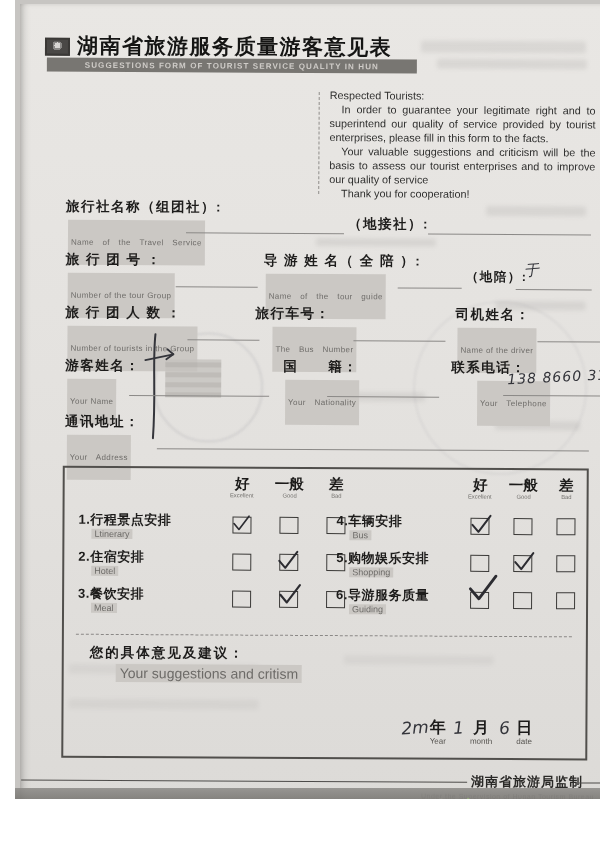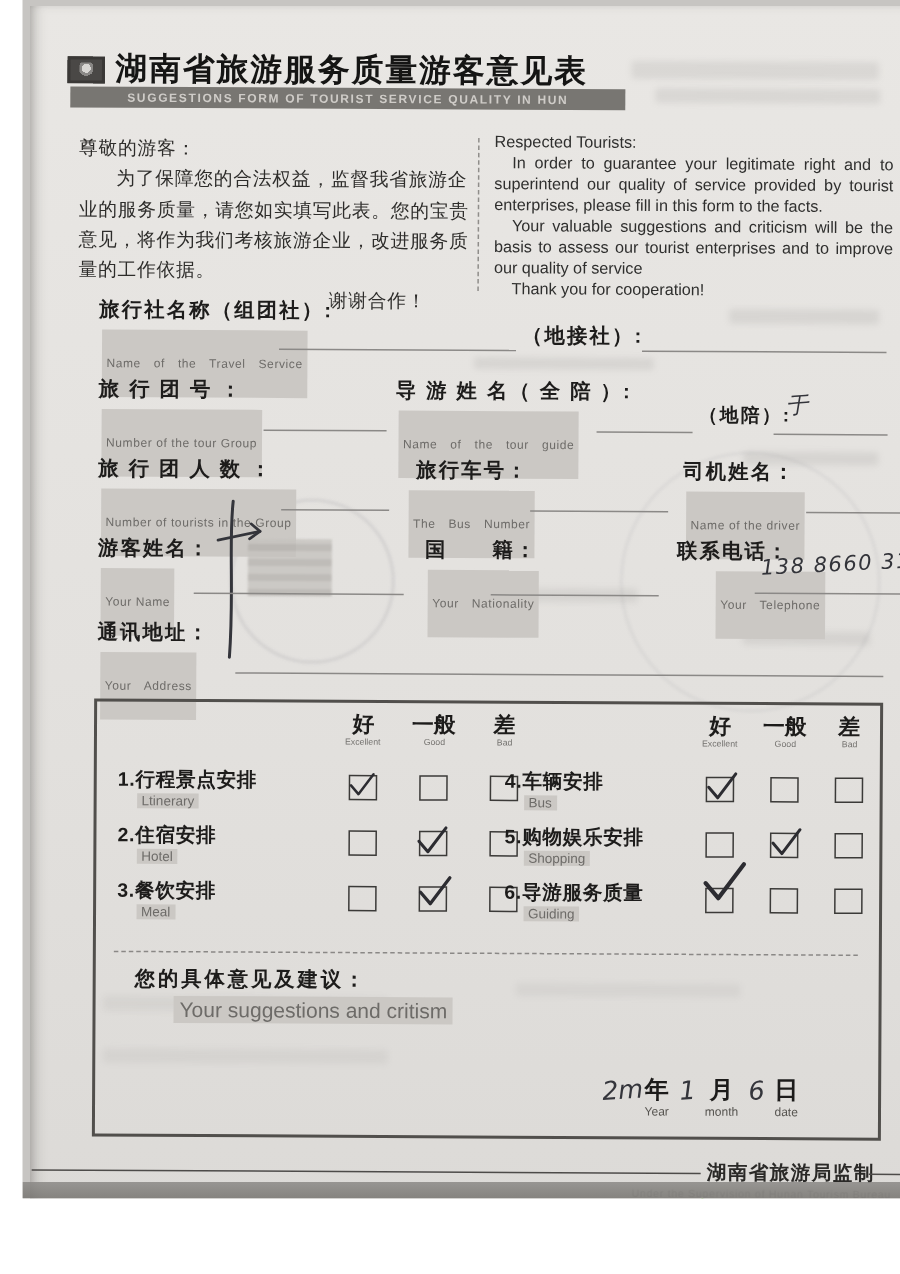--- a/index.html
+++ b/index.html
@@ -108,25 +108,20 @@
     <div class="ghostbar" style="left:330px;top:655px;width:150px;height:9px;opacity:.22;"></div>
 
     <div id="logo">
         <span></span>
       </div>
     <div id="title">湖南省旅游服务质量游客意见表</div>
     <div id="subbar">
       <span>SUGGESTIONS FORM OF TOURIST SERVICE QUALITY IN HUN</span>
     </div>
 
-    <div id="intro-cn">
-      <div>尊敬的游客：</div>
-      <p class="body">为了保障您的合法权益，监督我省旅游企业的服务质量，请您如实填写此表。您的宝贵意见，将作为我们考核旅游企业，改进服务质量的工作依据。</p>
-      <div class="closing">谢谢合作！</div>
-    </div>
     <div id="intro-divider"></div>
     <div id="intro-en">
       <p class="first">Respected Tourists:</p>
       <p>In order to guarantee your legitimate right and to superintend our quality of service provided by tourist enterprises, please fill in this form to the facts.</p>
       <p>Your valuable suggestions and criticism will be the basis to assess our tourist enterprises and to improve our quality of service</p>
       <p>Thank you for cooperation!</p>
     </div>
 
     <div class="cnlabel" style="left:50px;top:199px;">旅行社名称（组团社）:</div>
     <div class="enlabel wsp" style="left:52px;top:221px;">Name of the Travel Service</div>
@@ -140,21 +135,21 @@
     <div class="cnlabel" style="left:248px;top:252px;">导 游 姓 名（ 全 陪 ）:</div>
     <div class="enlabel wsp" style="left:250px;top:274px;">Name of the tour guide</div>
     <div class="fline" style="left:382px;top:287px;width:64px;"></div>
     <div class="cnlabel small" style="left:450px;top:268px;">（地陪）:</div>
     <div class="hand" style="left:508px;top:260px;font-size:15px;transform:rotate(-5deg);">于</div>
     <div class="fline" style="left:500px;top:288px;width:76px;"></div>
 
     <div class="cnlabel" style="left:50px;top:305px;">旅 行 团 人 数 ：</div>
     <div class="enlabel" style="left:52px;top:327px;">Number of tourists in the Group</div>
     <div class="fline" style="left:172px;top:340px;width:72px;"></div>
-    <div class="cnlabel" style="left:262px;top:305px;text-align:right;">旅行车号：</div>
+    <div class="cnlabel" style="left:240px;top:305px;text-align:right;">旅行车号：</div>
     <div class="enlabel wsp" style="left:257px;top:327px;">The Bus Number</div>
     <div class="fline" style="left:338px;top:340px;width:92px;"></div>
     <div class="cnlabel" style="left:440px;top:305px;">司机姓名：</div>
     <div class="enlabel" style="left:442px;top:327px;">Name of the driver</div>
     <div class="fline" style="left:522px;top:340px;width:70px;"></div>
 
     <div class="cnlabel" style="left:50px;top:358px;">游客姓名：</div>
     <div class="enlabel" style="left:52px;top:380px;">Your Name</div>
     <div id="mosaic"></div>
     <svg id="penstroke" viewBox="0 0 46 108">

